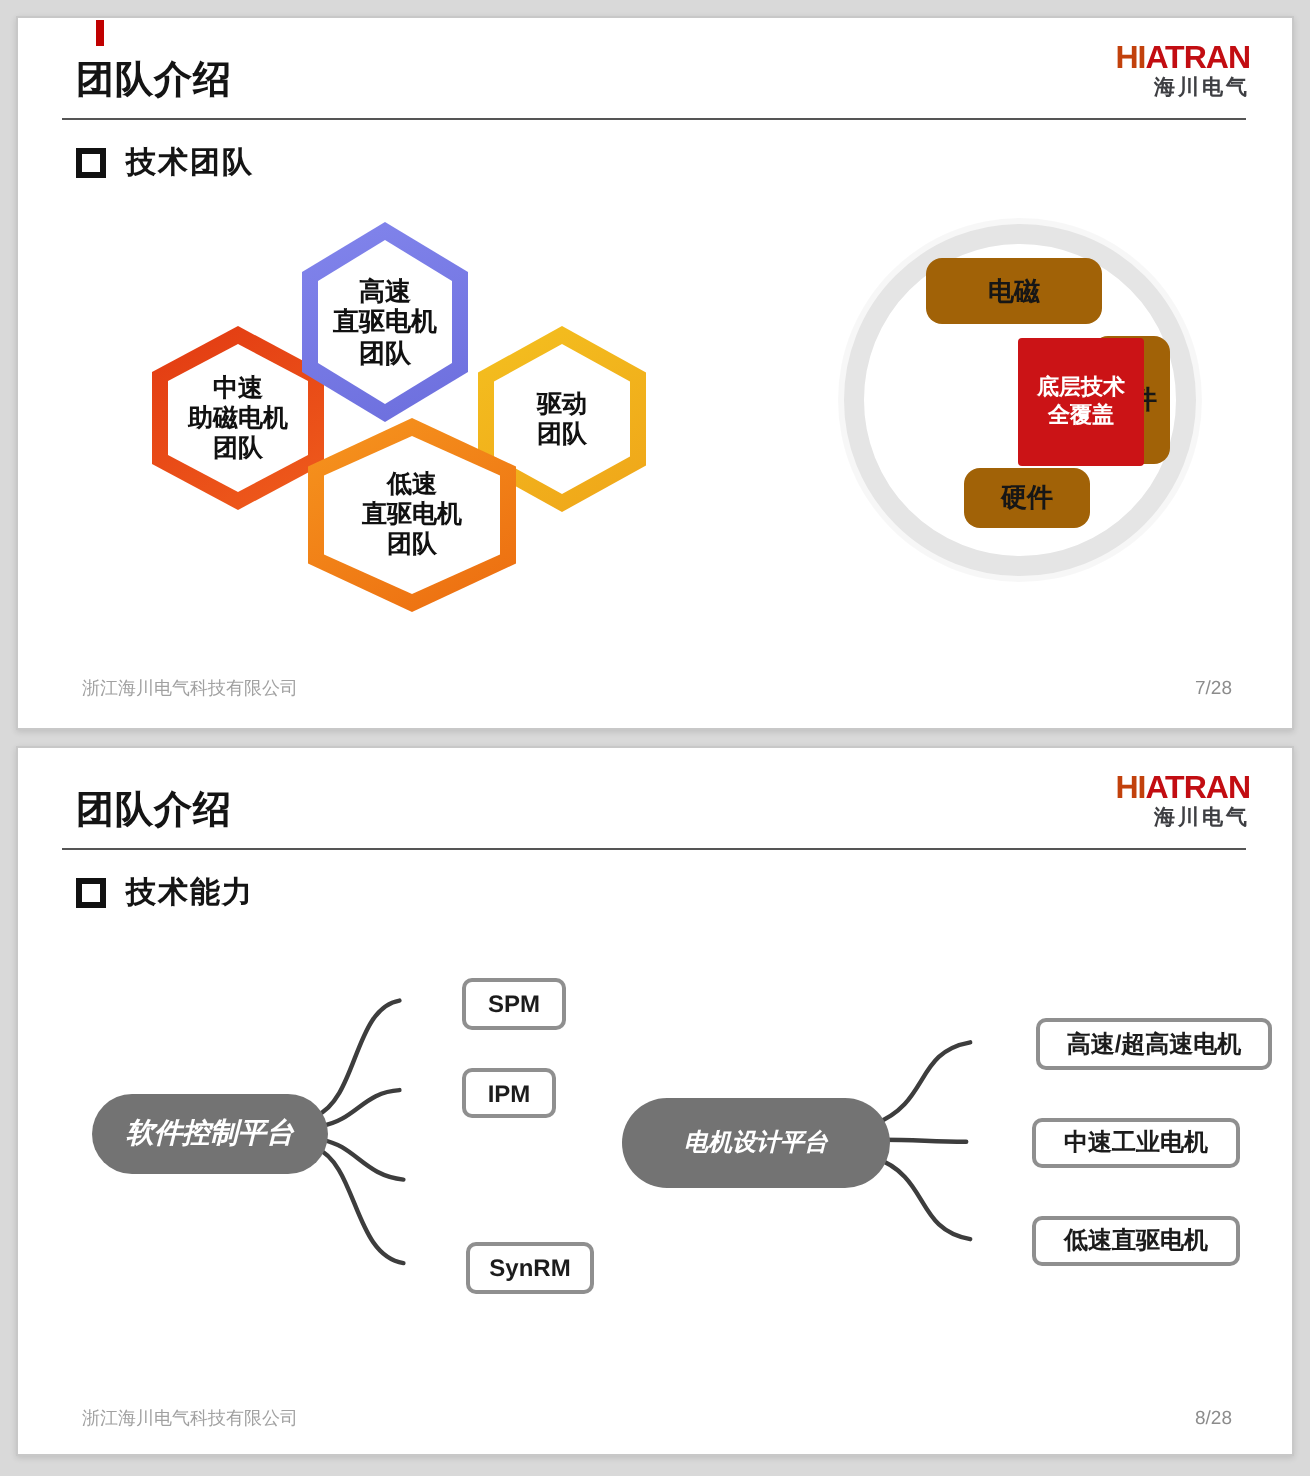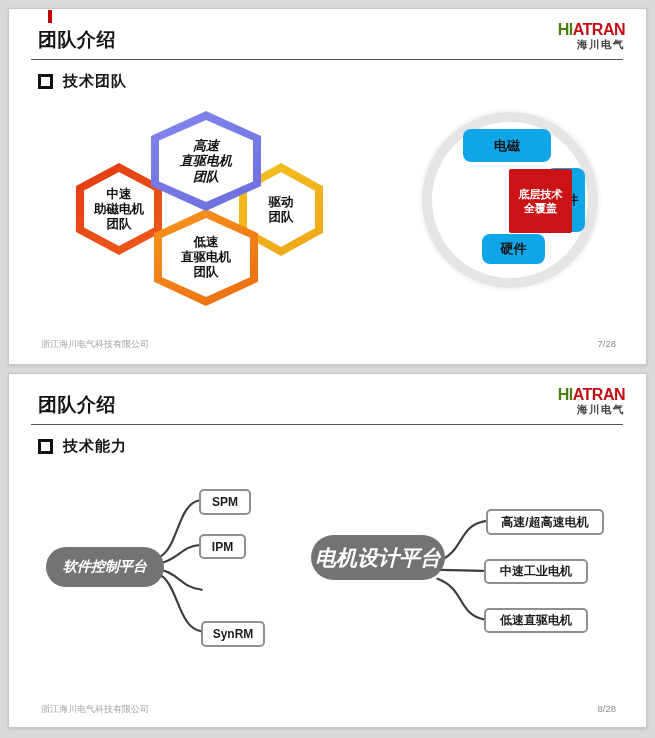--- a/index.html
+++ b/index.html
@@ -14,50 +14,50 @@
     background:#ffffff;border:1px solid #c8c8c8;box-sizing:border-box;
     box-shadow:0 1px 3px rgba(0,0,0,.12);
   }
   #slide1{top:8px;}
   #slide2{top:373px;height:355px;}
   .accent-tick{position:absolute;left:39px;top:1px;width:4px;height:13px;background:#c00000;}
   .slide-title{position:absolute;left:29px;top:18px;font-size:19px;font-weight:700;color:#141414;letter-spacing:.5px;}
   .divider{position:absolute;left:22px;right:23px;top:50px;border-top:1px solid #555;}
   .logo{position:absolute;right:21px;top:13px;text-align:right;line-height:1;}
   .logo-main{font-size:16px;font-weight:800;letter-spacing:-.5px;}
-  .logo-hi{color:#4d7c0f;padding-left:11px;}
+  .logo-hi{color:#c2410c;padding-left:11px;}
   .logo-atran{color:#c20d12;}
   .logo-sub{font-size:10.5px;font-weight:700;color:#3e3f43;margin-top:1px;letter-spacing:1.5px;}
   .section-head{position:absolute;left:29px;top:63px;display:flex;align-items:center;}
   .bullet-square{width:9px;height:9px;border:3px solid #111;margin-right:10px;flex:none;}
   .section-label{font-size:15px;font-weight:700;color:#141414;letter-spacing:1px;}
   
   .hex{position:absolute;}
   .hex-shape{position:absolute;inset:0;clip-path:polygon(50% 0,100% 25%,100% 75%,50% 100%,0 75%,0 25%);}
   .hex-fill{position:absolute;inset:9px 8px;background:#fff;
     clip-path:polygon(50% 0,100% 25%,100% 75%,50% 100%,0 75%,0 25%);
     display:flex;align-items:center;justify-content:center;text-align:center;}
   .hex-label{font-size:12.5px;font-weight:700;color:#111;line-height:1.2;}
   .hex-label span{display:block;}
   
   .circle-wrap{position:absolute;left:413px;top:103px;width:176px;height:176px;}
   .circle-ring{position:absolute;inset:0;border-radius:50%;border:10px solid #e5e5e5;background:#fff;box-sizing:border-box;box-shadow:0 0 0 3px rgba(0,0,0,.03);}
-  .seg{position:absolute;background:#0ea5e9;border-radius:8px;display:flex;align-items:center;justify-content:center;
+  .seg{position:absolute;background:#a16207;border-radius:8px;display:flex;align-items:center;justify-content:center;
     font-size:13px;font-weight:700;color:#161616;}
   .center-red{position:absolute;background:#cb1316;color:#fff;display:flex;align-items:center;justify-content:center;
     text-align:center;font-size:11px;font-weight:700;line-height:1.3;border-radius:2px;margin-left:28px;}
   .center-red span{display:block;}
   
   .footer-row{position:absolute;left:32px;right:30px;top:329px;display:flex;justify-content:space-between;align-items:baseline;}
   .company{font-size:9px;color:#a1a1a1;}
   .pagenum{font-size:9.5px;color:#8c8c8c;}
   
   .pill{position:absolute;background:#737373;color:#fff;border-radius:23px;display:flex;align-items:center;justify-content:center;font-weight:700;font-style:italic;}
   .map-box{position:absolute;background:#fff;border:2px solid #8f8f8f;border-radius:5px;box-sizing:border-box;
-    display:flex;align-items:center;justify-content:center;font-size:12px;font-weight:700;color:#1c1c1c;}
+    display:flex;align-items:center;justify-content:center;font-size:12px;font-weight:700;color:#1c1c1c;margin-left:32px;}
   .connectors{position:absolute;inset:0;width:100%;height:100%;pointer-events:none;}
   .connectors path{fill:none;stroke:#3d3d3d;stroke-width:2.2;stroke-linecap:round;}
 </style>
 </head>
 <body>
 
 <div class="slide" id="slide1">
   <div class="accent-tick"></div>
   <div class="slide-title">团队介绍</div>
   <div class="logo">
@@ -92,21 +92,21 @@
   <div class="hex" style="left:145px;top:200px;width:104px;height:97px;z-index:2;">
     <div class="hex-shape" style="background:linear-gradient(150deg,#f6951e,#ec6c10);"></div>
     <div class="hex-fill">
       <div class="hex-label">
           <span>低速</span>
           <span>直驱电机</span>
           <span>团队</span>
         </div>
     </div>
   </div>
-  <div class="hex" style="left:142px;top:102px;width:110px;height:100px;z-index:3;font-style:italic;">
+  <div class="hex" style="left:142px;top:102px;width:83px;height:100px;z-index:3;">
     <div class="hex-shape" style="background:linear-gradient(160deg,#8285ec,#6c6edd);"></div>
     <div class="hex-fill">
       <div class="hex-label" style="font-size:13px;">
           <span>高速</span>
           <span>直驱电机</span>
           <span>团队</span>
         </div>
     </div>
   </div>
 
@@ -163,21 +163,21 @@
   <div class="map-box" style="left:190px;top:115px;width:52px;height:26px;">
       <span>SPM</span>
     </div>
   <div class="map-box" style="left:190px;top:160px;width:47px;height:25px;">
       <span>IPM</span>
     </div>
   <div class="map-box" style="left:192px;top:247px;width:64px;height:26px;">
       <span>SynRM</span>
     </div>
 
-  <div class="pill" style="left:302px;top:161px;width:134px;height:45px;font-size:21px;text-align:center;">
+  <div class="pill" style="left:302px;top:175px;width:134px;height:45px;font-size:12px;text-align:center;">
     <span>电机设计平台</span>
   </div>
   <div class="map-box" style="left:477px;top:135px;width:118px;height:26px;">
       <span>高速/超高速电机</span>
     </div>
   <div class="map-box" style="left:475px;top:185px;width:104px;height:25px;">
       <span>中速工业电机</span>
     </div>
   <div class="map-box" style="left:475px;top:234px;width:104px;height:25px;">
       <span>低速直驱电机</span>

